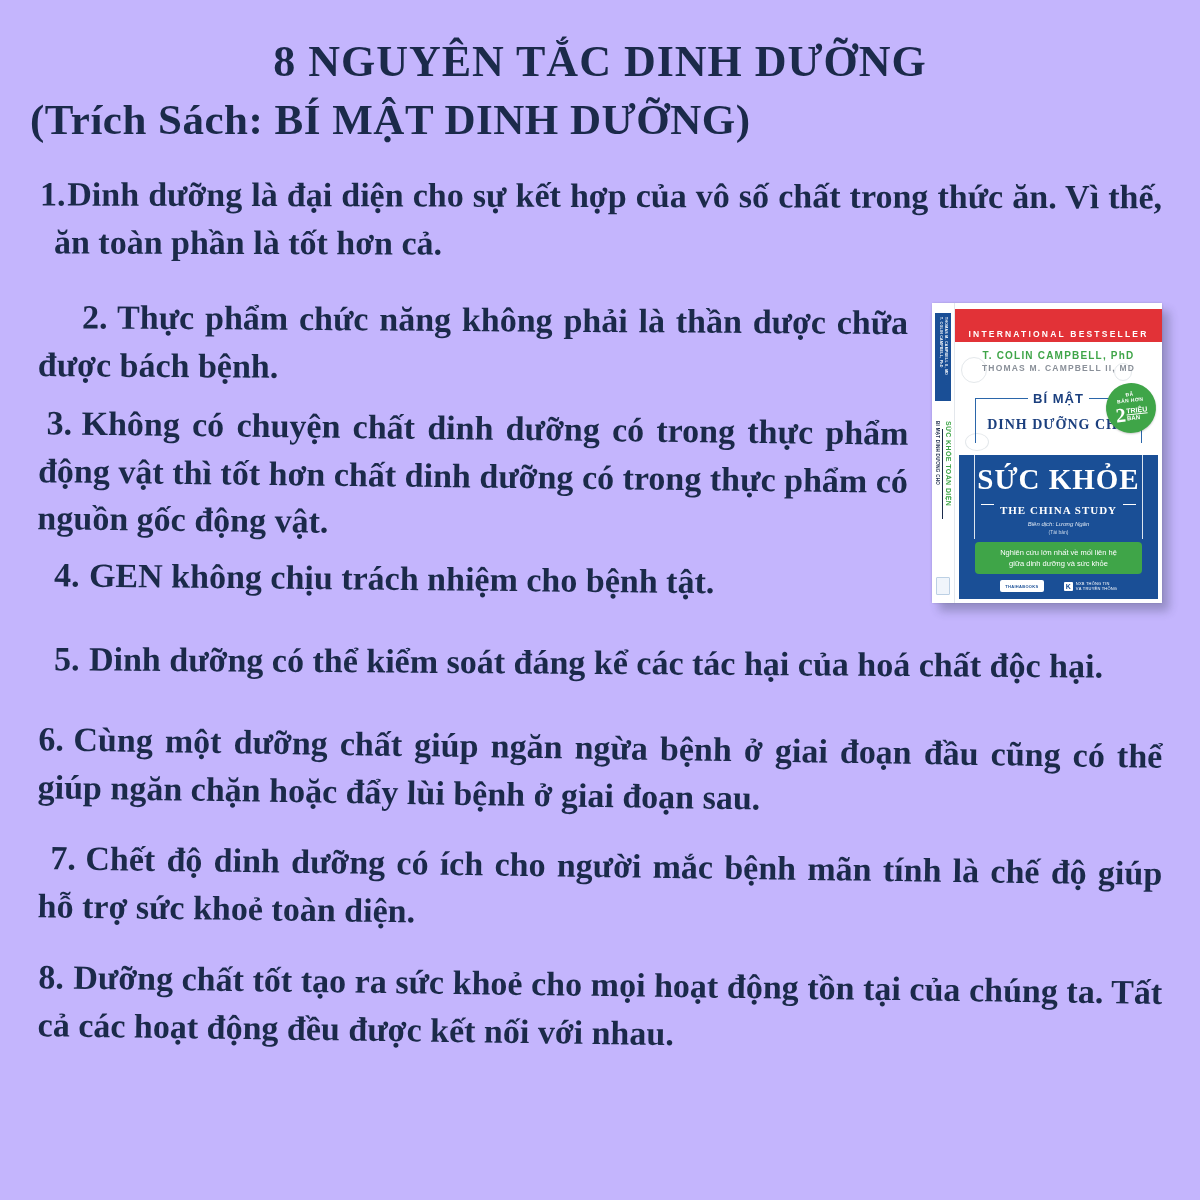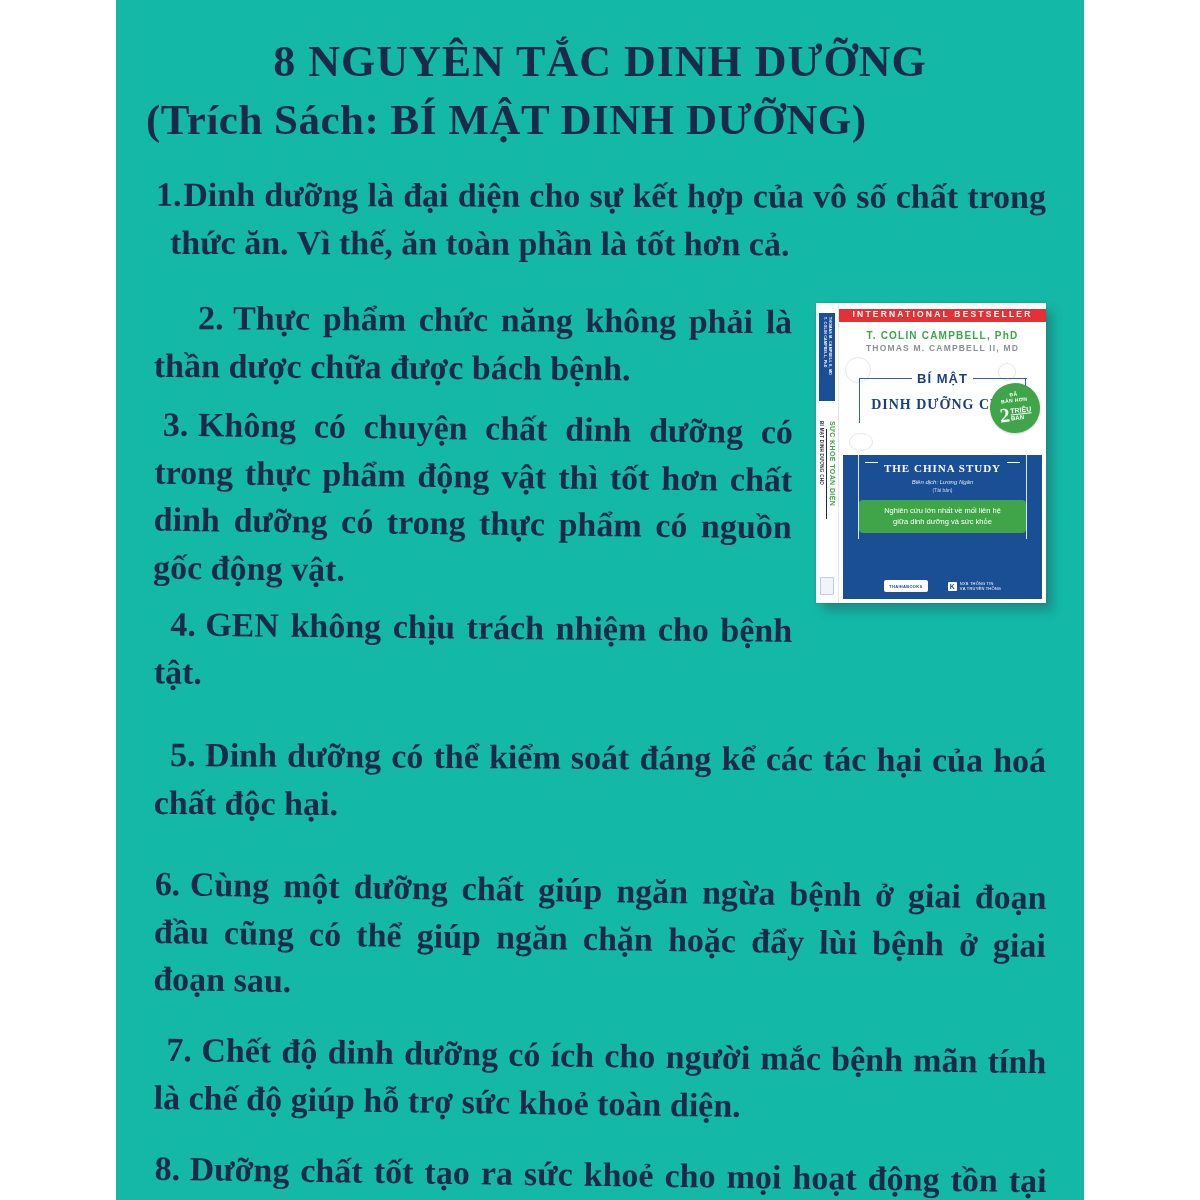--- a/index.html
+++ b/index.html
@@ -1,22 +1,22 @@
 <!DOCTYPE html>
 <html lang="vi"><head>
 <meta charset="utf-8">
 <style>
   * { margin: 0; padding: 0; box-sizing: border-box; }
   html, body { background: #ffffff; }
   .page {
     position: relative;
-    width: 968px;
+    width: 1200px;
     height: 1200px;
     margin: 0 auto;
-    background: #14b8a6;
+    background: #c4b5fd;
     overflow: hidden;
     color: #1b2a4a;
     font-family: "Liberation Serif", "DejaVu Serif", serif;
   }
   
   .page-title {
     margin: 36px 30px 8px;
     text-align: center;
     font-size: 44px;
     font-weight: bold;
@@ -108,21 +108,21 @@
   .d3 { width: 24px; height: 18px; top: 130px; left: 10px; border-radius: 50%; }
   .d4 { width: 18px; height: 18px; top: 60px; right: 30px; }
   .banner {
     margin-top: 6px;
     background: #e23237;
     color: #ffffff;
     text-align: center;
     font-size: 8.5px;
     font-weight: bold;
     letter-spacing: 2.2px;
-    padding: 0 0 3px;
+    padding: 20px 0 3px;
   }
   .authors { text-align: center; margin-top: 8px; position: relative; z-index: 2; }
   .author1 { font-size: 10px; font-weight: bold; color: #3fa548; letter-spacing: 1.2px; }
   .author2 { font-size: 8.5px; font-weight: bold; color: #8a9099; letter-spacing: 1.2px; margin-top: 2px; }
   .badge {
     position: absolute; top: 80px; right: 6px; width: 50px; height: 50px;
     background: #3fa548; border-radius: 50%;
     color: #ffffff; text-align: center;
     transform: rotate(-6deg);
     z-index: 5;
@@ -250,20 +250,21 @@
         <div class="pretitle-box">
           <div class="pt-row">
               <span class="pt1">BÍ MẬT</span>
             </div>
           <div class="pt2">DINH DƯỠNG CHO</div>
         </div>
 
         <div class="bluebox">
           <span class="inset-line il-left"></span>
           <span class="inset-line il-right"></span>
+          <div class="cover-title t1">SỨC KHỎE</div>
           <div class="china-row">
               <span class="china">THE CHINA STUDY</span>
             </div>
           <div class="translator">Biên dịch: Lương Ngân</div>
           <div class="edition">(Tái bản)</div>
           <div class="tagline">
             <div>Nghiên cứu lớn nhất về mối liên hệ</div>
             <div>giữa dinh dưỡng và sức khỏe</div>
           </div>
           <div class="logos-row">

